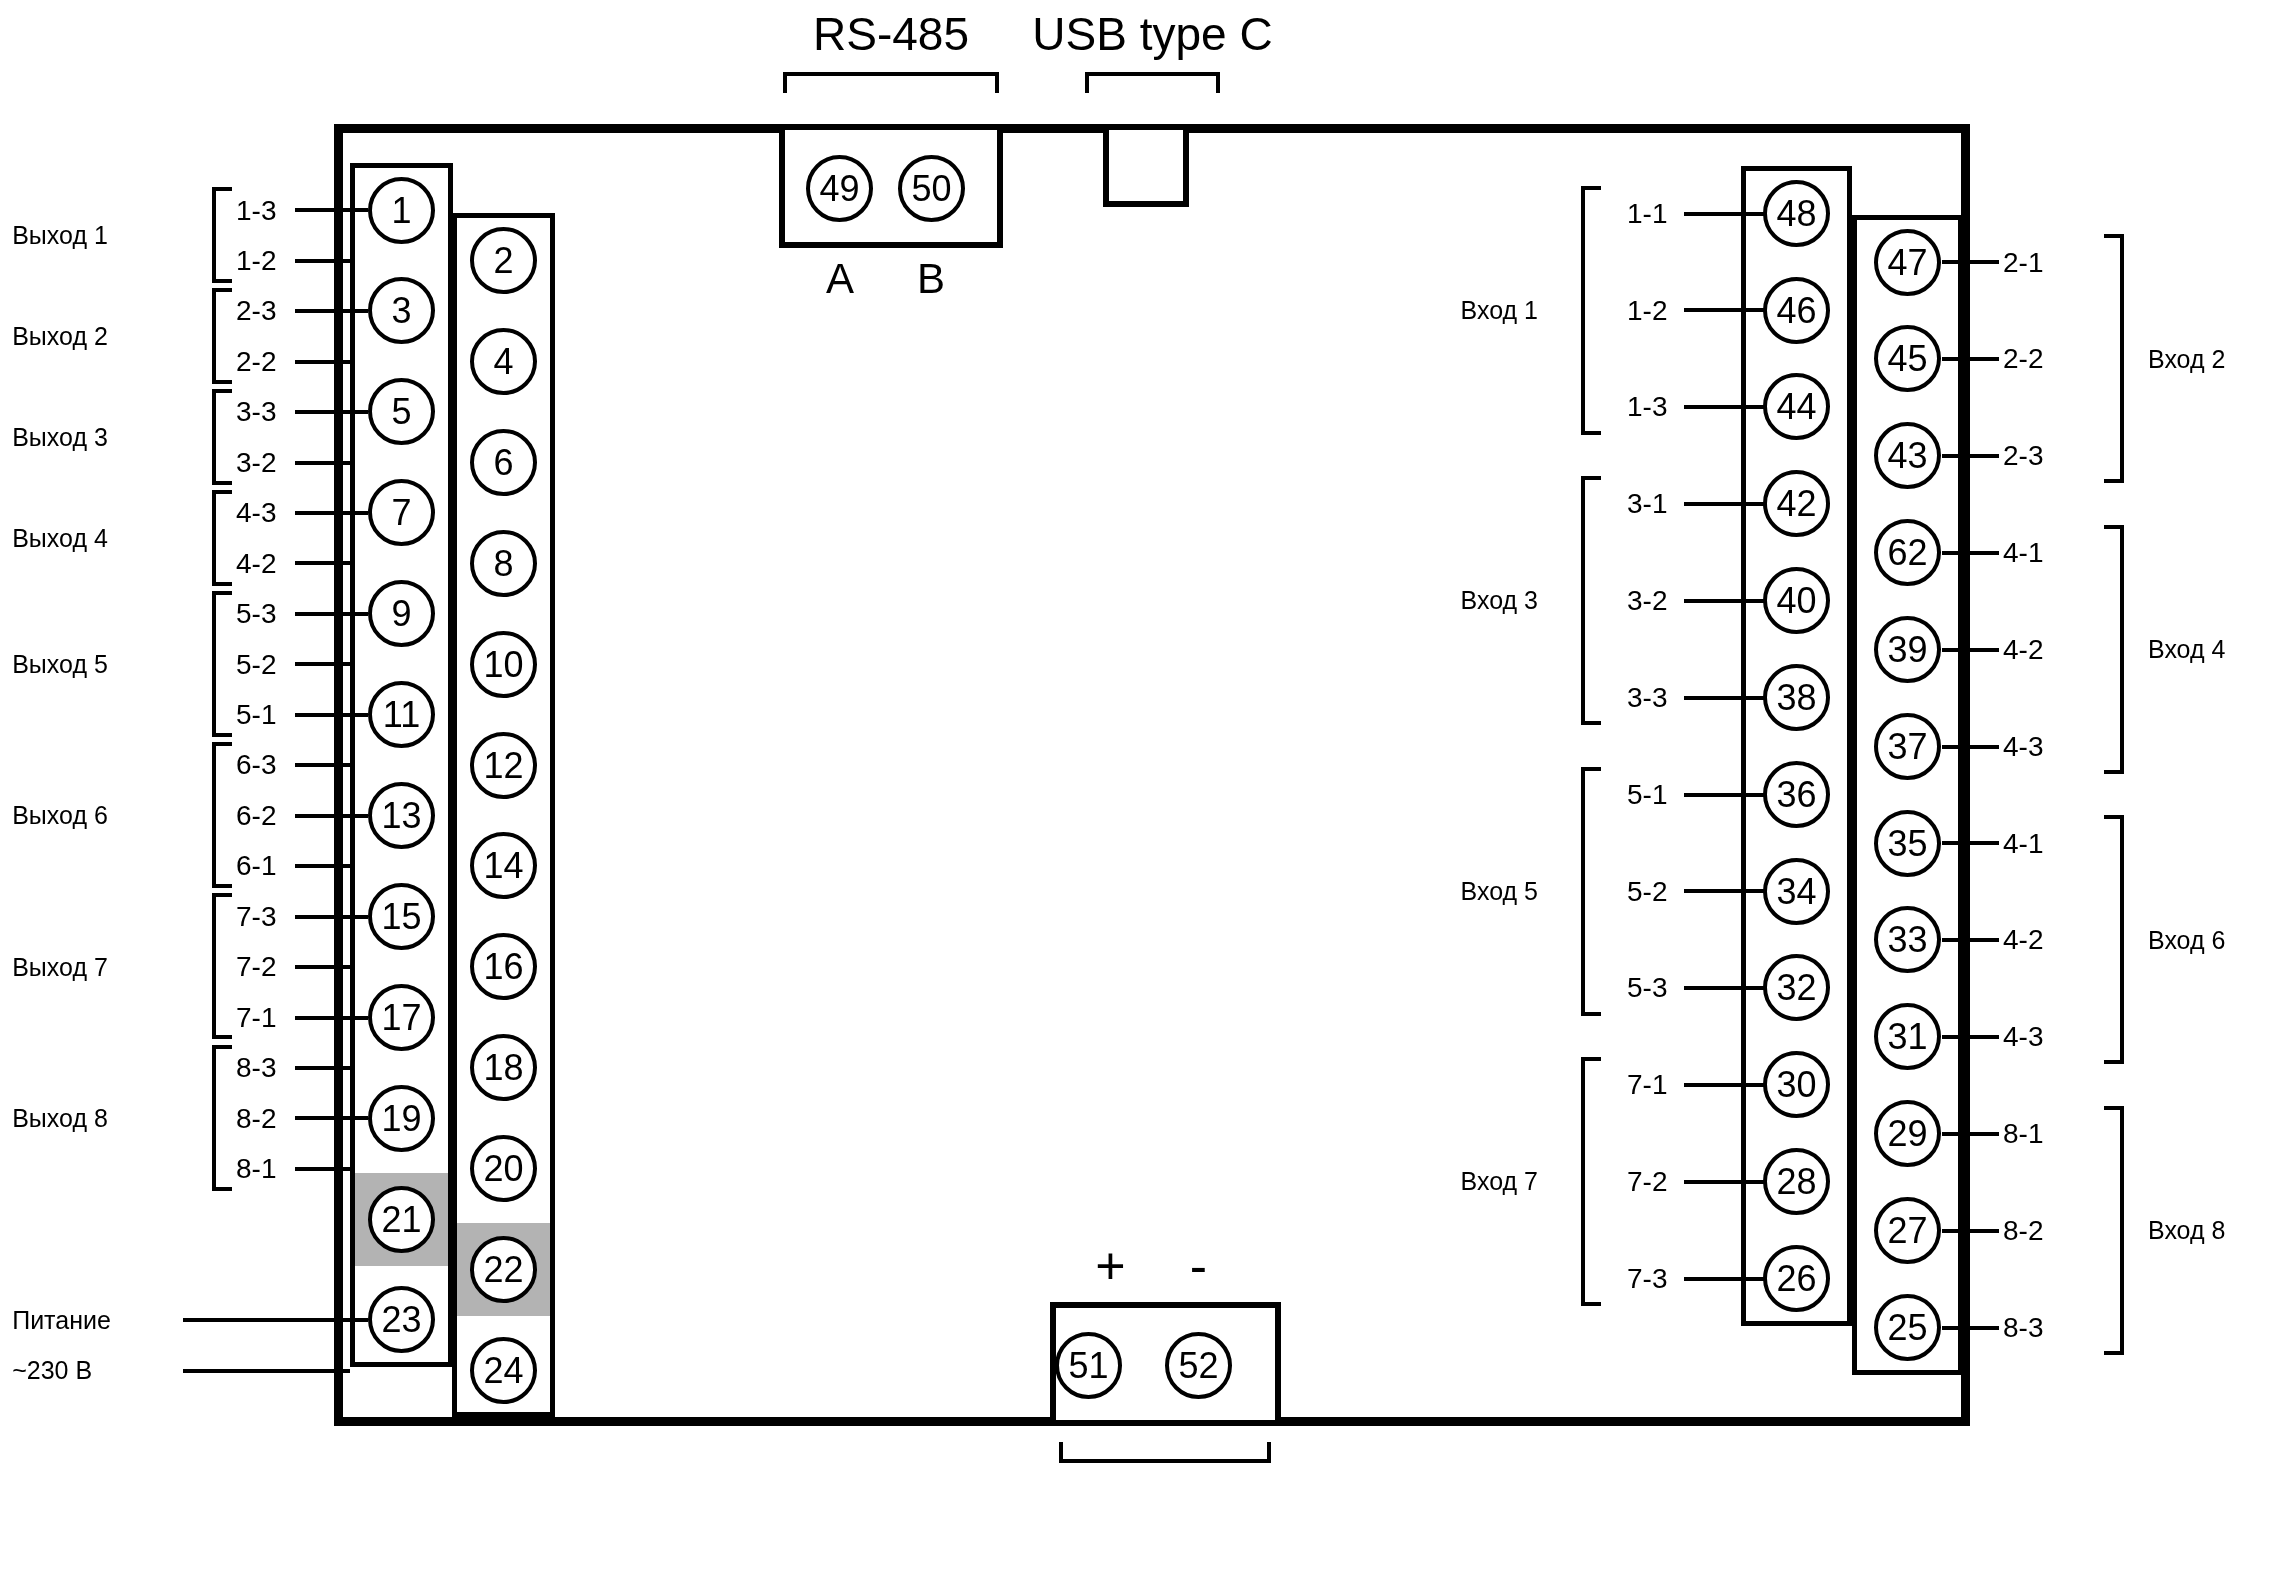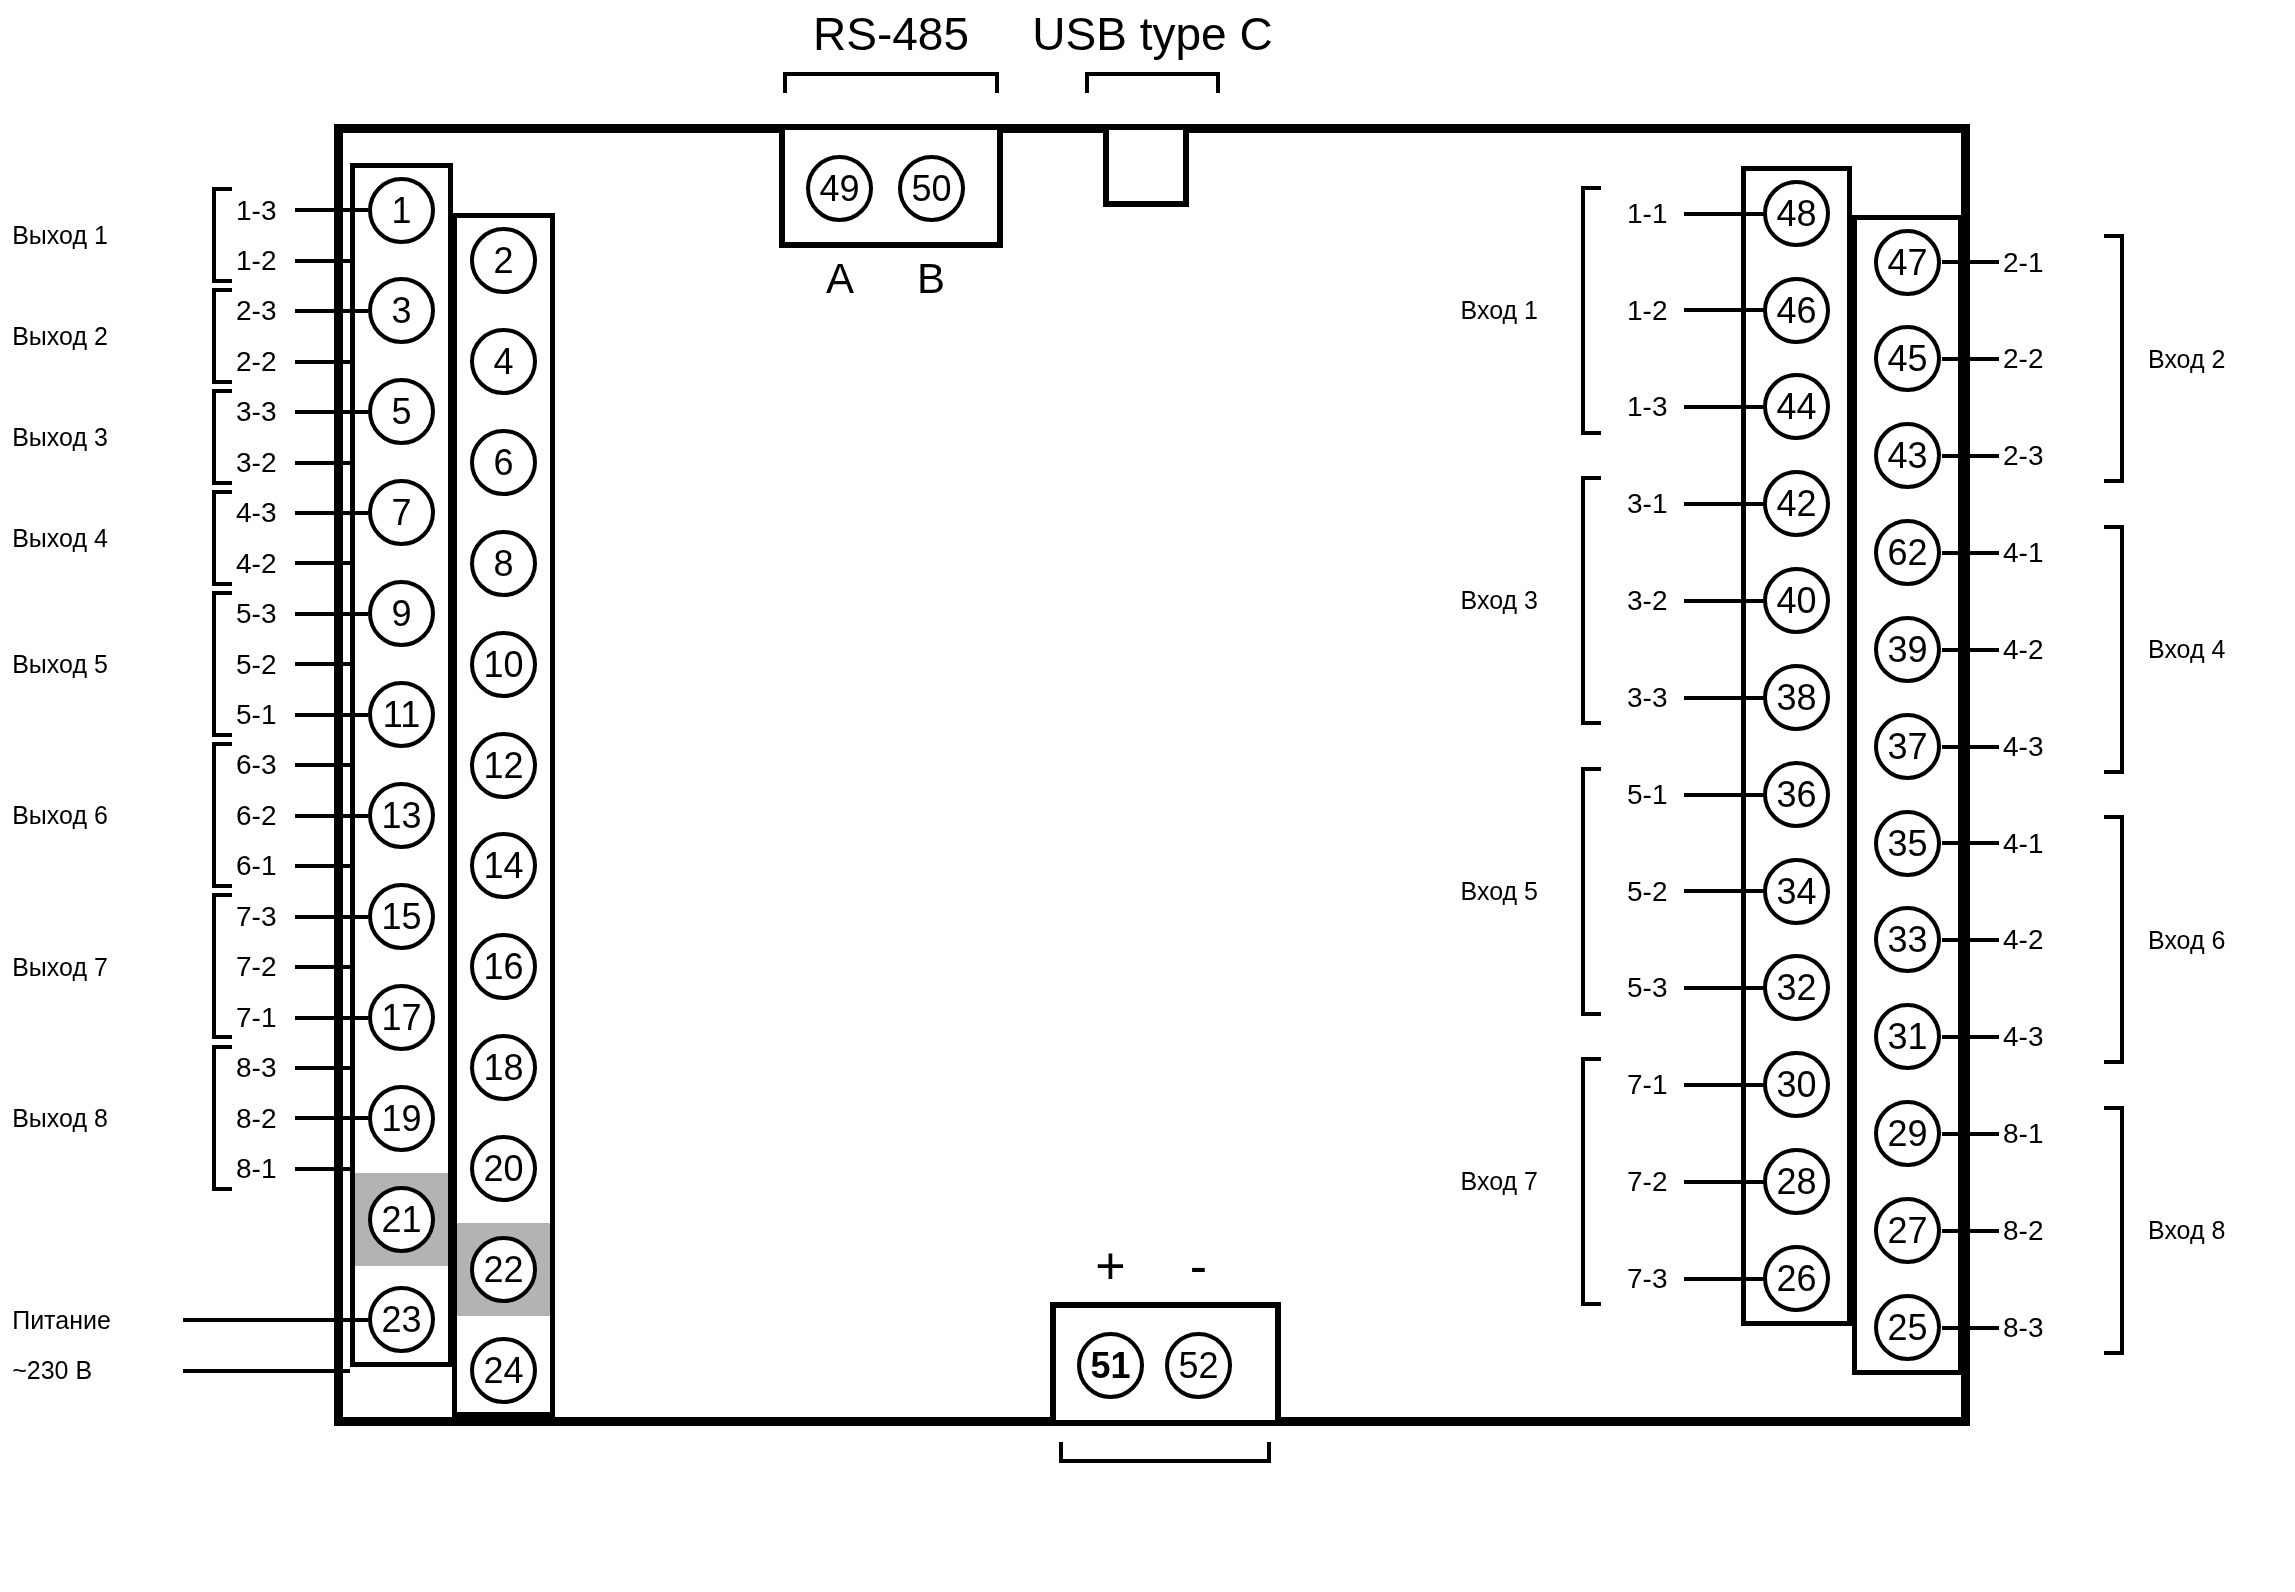--- a/index.html
+++ b/index.html
@@ -52,21 +52,21 @@
   <div class="cap-top" style="left:783px;top:72px;width:216px;"></div>
   <div class="lbl-big" style="left:769px;top:6.5px;width:244px;">RS-485</div>
 
   <div class="rect" style="left:1103px;top:124px;width:86px;height:83px;border-width:6.5px;"></div>
   <div class="cap-top" style="left:1085px;top:72px;width:135px;"></div>
   <div class="lbl-big" style="left:1014px;top:6.5px;width:277px;">USB type C</div>
 
   <div class="rect" style="left:1050px;top:1302px;width:231px;height:124px;border-width:6.5px;"></div>
   <div class="sign" style="left:1078px;top:1238px;width:65px;">+</div>
   <div class="sign" style="left:1166px;top:1238px;width:65px;">-</div>
-  <div class="terminal" style="left:1077px;top:1332px;font-weight:bold;">51</div>
+  <div class="terminal" style="left:1055px;top:1332px;">51</div>
   <div class="terminal" style="left:1165px;top:1332px;">52</div>
   <div class="cap-bottom" style="left:1059px;top:1442px;width:212px;"></div>
 
   <div class="lbl" style="left:12.2px;top:1294px;">Питание</div>
   <div class="lbl" style="left:12.2px;top:1344px;">~230 В</div>
   <div class="line" style="left:183px;top:1318px;width:185px;"></div>
   <div class="line" style="left:183px;top:1369px;width:167px;"></div>
 
 <div class="terminal" style="left: 368px; top: 177px;">1</div>
     <div class="terminal" style="left: 470px; top: 227px;">2</div>

